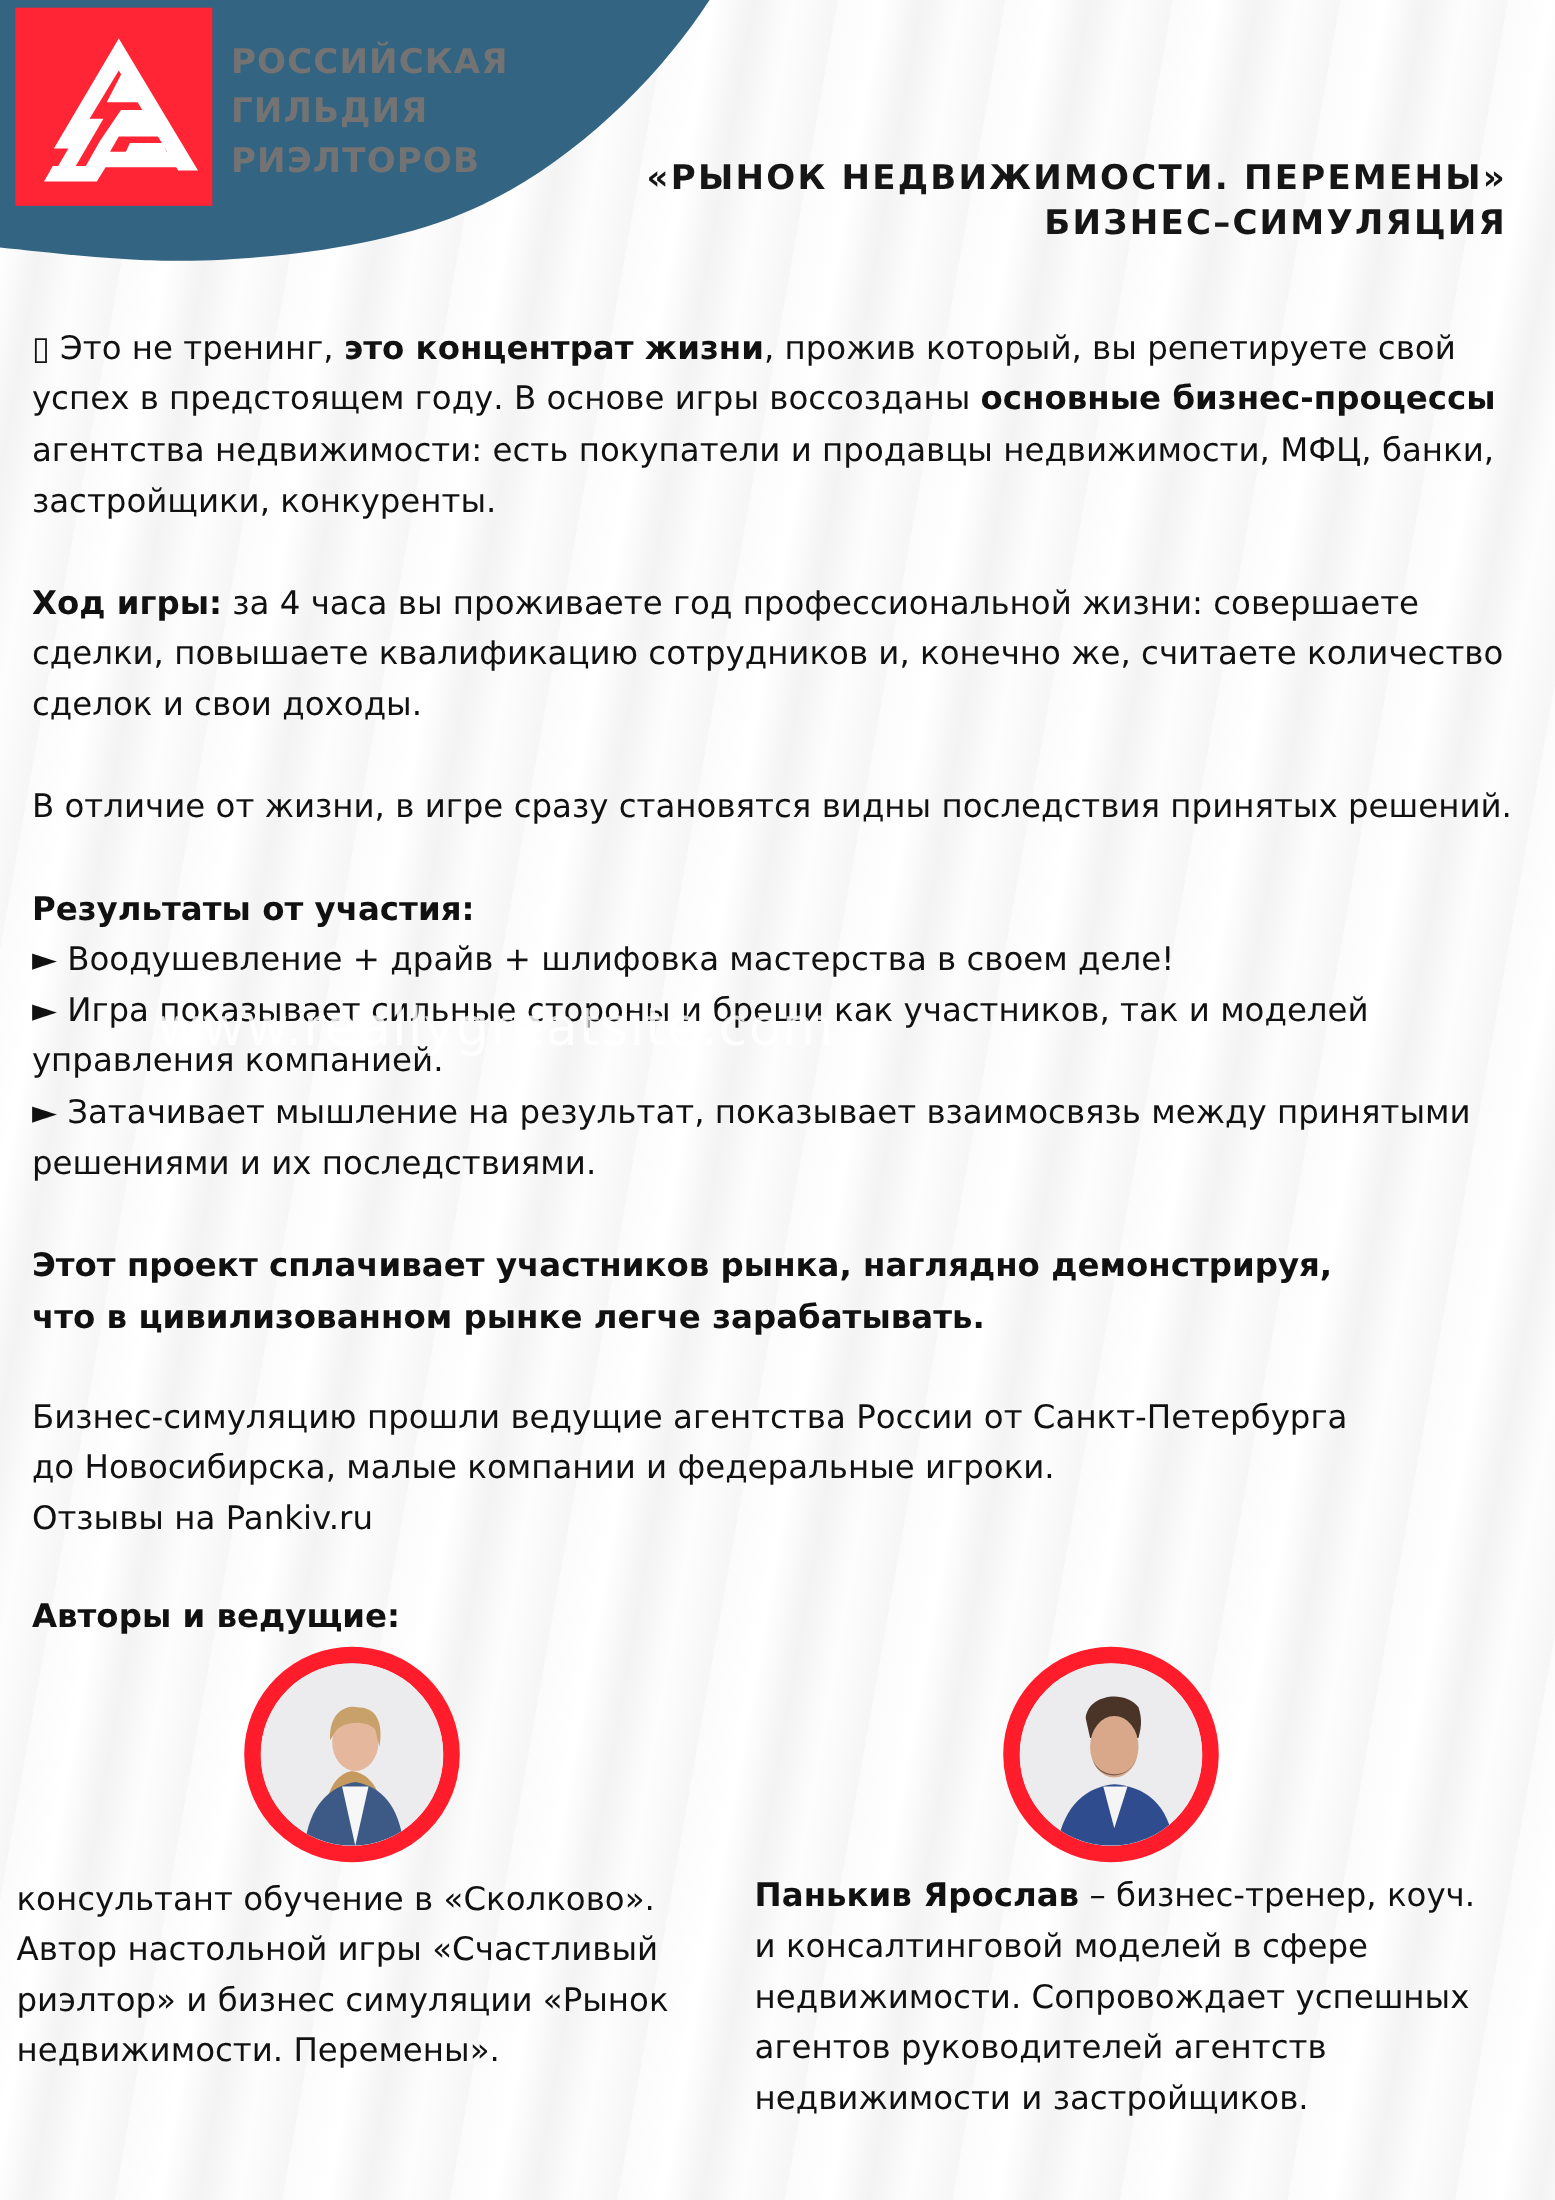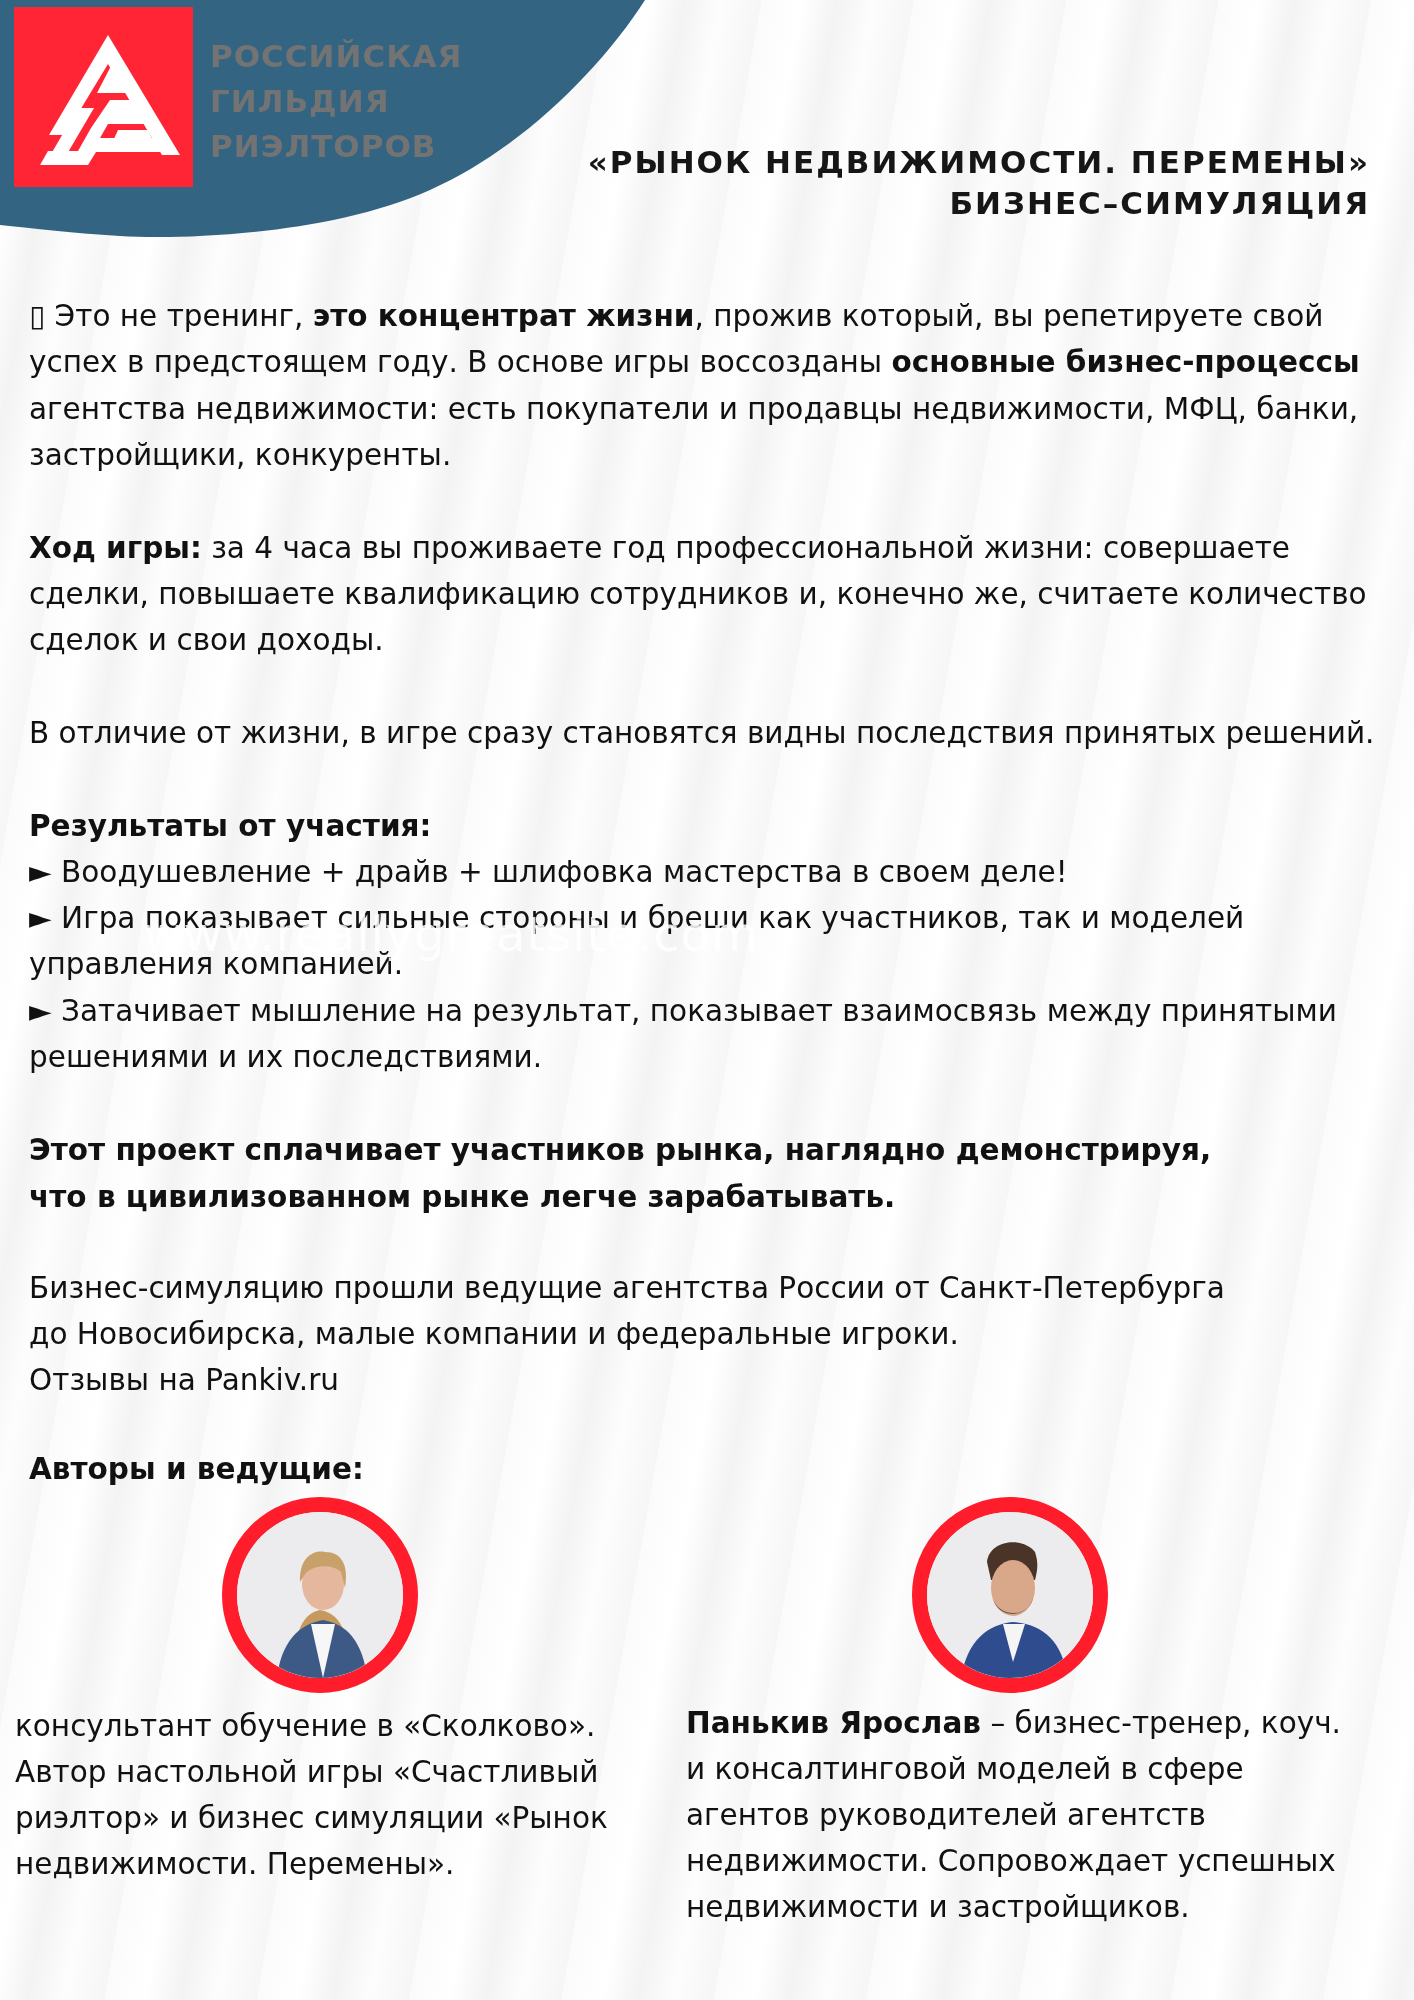--- a/index.html
+++ b/index.html
@@ -138,16 +138,16 @@
 <div class="author-text" style="left:15px; top:1703px;">
   <div>консультант обучение в «Сколково».</div>
   <div>Автор настольной игры «Счастливый</div>
   <div>риэлтор» и бизнес симуляции «Рынок</div>
   <div>недвижимости. Перемены».</div>
 </div>
 
 <div class="author-text" style="left:686px; top:1700px;">
   <div><b>Панькив Ярослав</b><span> – бизнес-тренер, коуч.</span></div>
   <div>и консалтинговой моделей в сфере</div>
+  <div>недвижимости. Сопровождает успешных</div>
   <div>агентов руководителей агентств</div>
-  <div>недвижимости. Сопровождает успешных</div>
   <div>недвижимости и застройщиков.</div>
 </div>
 
 </body></html>

